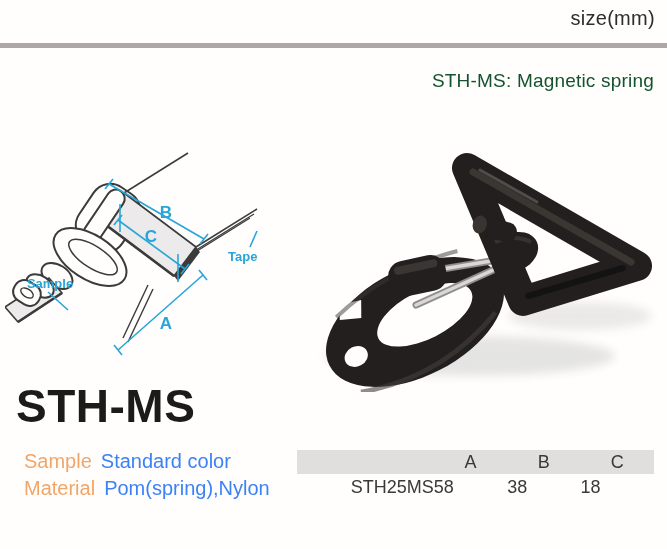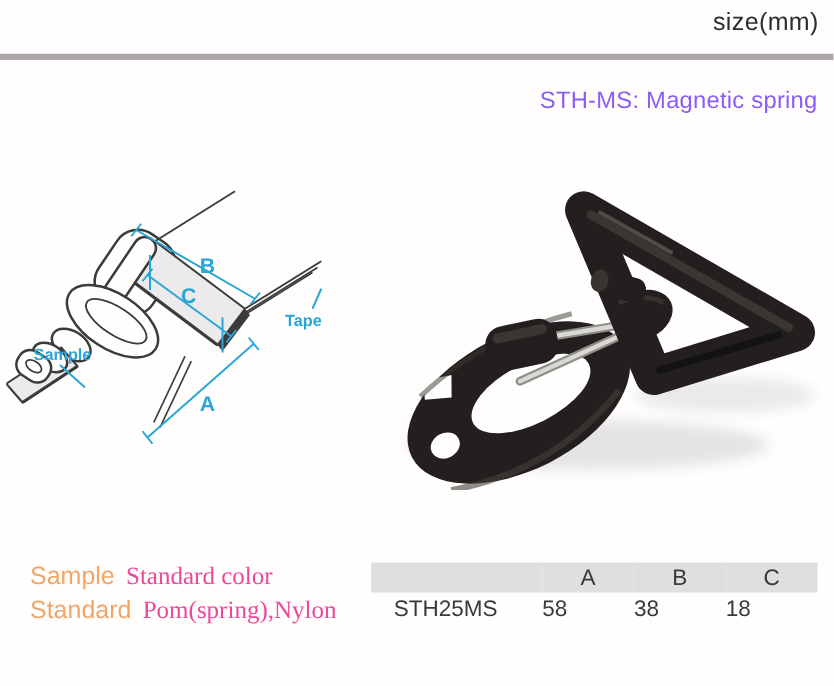--- a/index.html
+++ b/index.html
@@ -7,43 +7,43 @@
     position:relative;width:667px;height:549px;overflow:hidden;
     background:#fffefd;font-family:"Liberation Sans",sans-serif;
   }
   .size-unit{
     position:absolute;top:7px;right:12px;font-size:20px;color:#2e2d2c;letter-spacing:.3px;
   }
   .divider{
     position:absolute;top:43px;left:0;width:667px;height:5px;background:#aea7a7;
   }
   .subtitle{
-    position:absolute;top:70px;right:13px;font-size:19px;color:#8b5cf6;letter-spacing:.2px;
+    position:absolute;top:70px;right:13px;font-size:19px;color:#14532d;letter-spacing:.2px;
   }
   .diagram{position:absolute;left:5px;top:152px;}
   .photo{position:absolute;left:295px;top:138px;}
   .product-title{
     position:absolute;left:16px;top:379px;font-size:46px;font-weight:800;
     color:#1d1b1a;letter-spacing:.5px;
   }
   .specs{position:absolute;left:24px;top:448px;font-size:20px;line-height:27px;}
   .spec-line{white-space:nowrap;}
   .spec-label{color:#f1a669;margin-right:9px;}
-  .spec-value{color:#ec4899;font-family:Liberation Serif, serif;}
+  .spec-value{color:#3b82f6;}
   .size-table{
     position:absolute;left:297px;top:450px;width:357px;
     border-collapse:collapse;table-layout:fixed;font-size:18px;color:#3b3938;
   }
   .size-table col.c-model{width:136px;}
   .size-table col.c-dim{width:73px;}
   .size-table th,.size-table td{padding:0;font-weight:400;}
   .size-table thead th{background:#e1dede;height:24px;text-align:center;}
   .size-table thead th.model-h{background:#e1dede;}
   .size-table tbody td{height:26px;text-align:left;}
-  .size-table tbody td.model{text-align:left;padding-left:18px;}
+  .size-table tbody td.model{text-align:right;padding-left:18px;}
   .size-table tbody tr.alt td{background:#f5f4f3;}
   svg text{font-family:"Liberation Sans",sans-serif;}
   .dim-label{fill:#29a5d8;font-size:17px;font-weight:600;}
   .small-label{fill:#29a5d8;font-size:13px;font-weight:600;}
 </style>
 </head>
 <body>
 
 <div class="page">
 
@@ -148,27 +148,28 @@
     <g>
       <ellipse cx="219" cy="114" rx="25" ry="19" fill="#221f1e" transform="rotate(-24 219 114)"></ellipse>
       <path d="M200,104 Q220,96 236,104" stroke="#4a4541" stroke-width="4" opacity="0.5" fill="none"></path>
     </g>
     <g transform="rotate(16 204 92)">
       <rect x="182" y="82" width="40" height="20" rx="9" fill="#221f1e"></rect>
       <ellipse cx="184" cy="92" rx="7" ry="9" fill="#393430"></ellipse>
     </g>
   </svg>
 
+  <div class="product-title">STH-MS</div>
 
   <div class="specs">
     <div class="spec-line">
       <span class="spec-label">Sample</span><span class="spec-value">Standard color</span>
     </div>
     <div class="spec-line">
-      <span class="spec-label">Standard</span><span class="spec-value">Pom(spring),Nylon</span>
+      <span class="spec-label">Material</span><span class="spec-value">Pom(spring),Nylon</span>
     </div>
   </div>
 
   <table class="size-table">
     <colgroup>
       <col class="c-model">
         <col class="c-dim">
         <col class="c-dim">
         <col class="c-dim">
     </colgroup>

